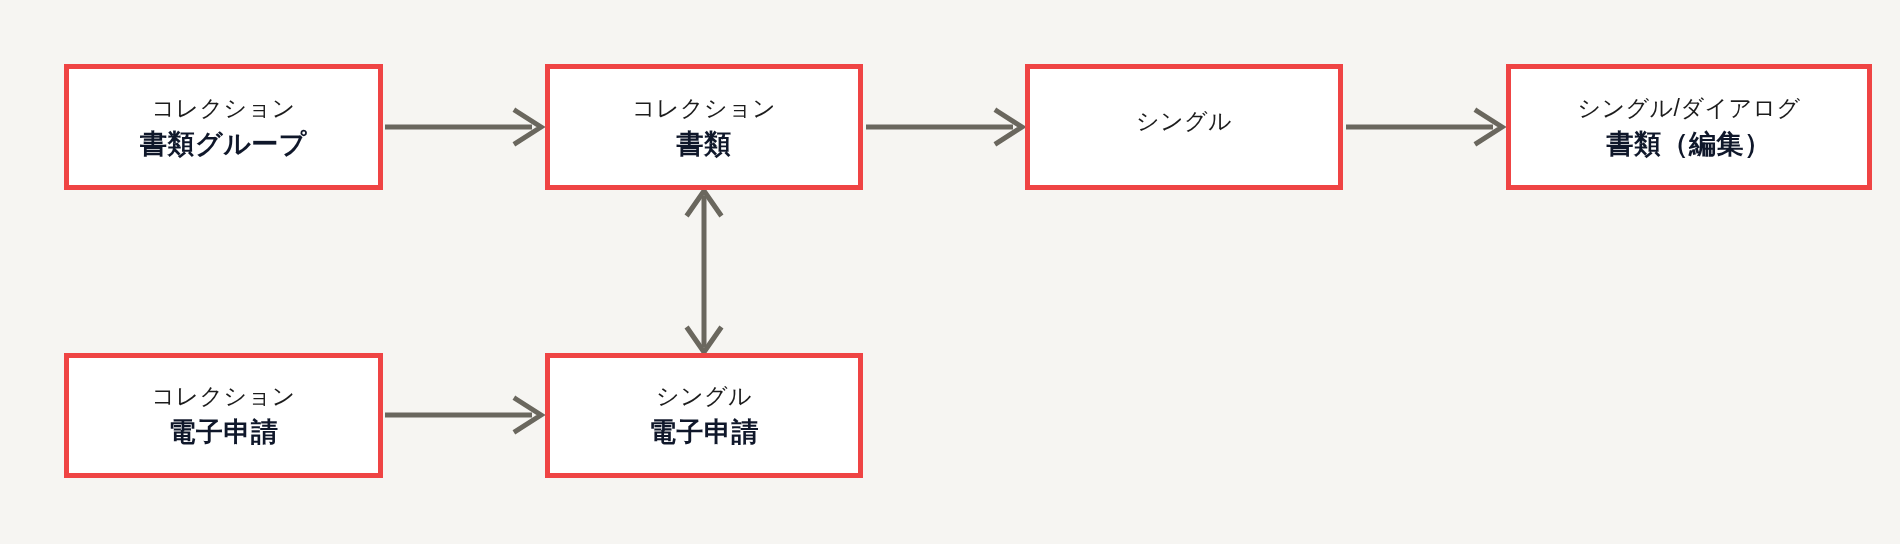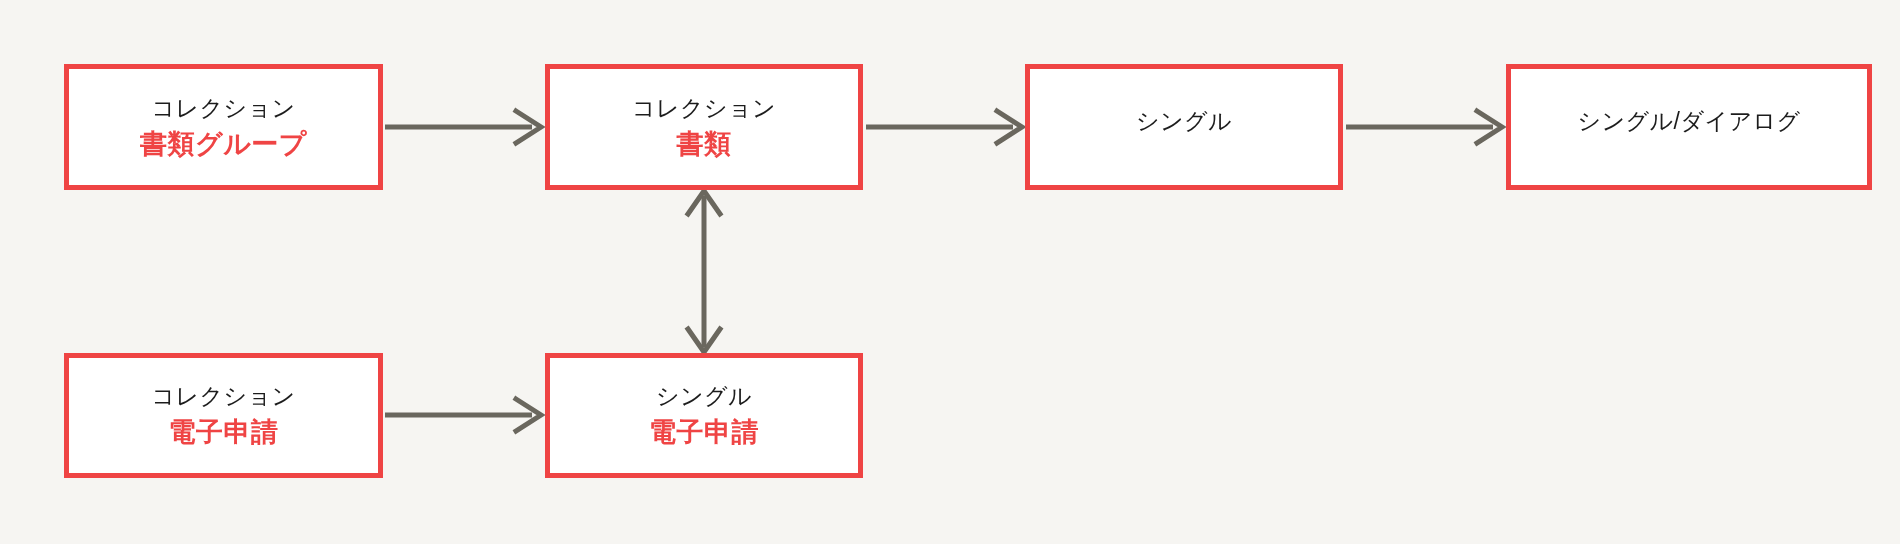--- a/index.html
+++ b/index.html
@@ -32,21 +32,21 @@
   .node-kind {
     font-size: 23px;
     color: #1c1c1c;
     letter-spacing: 0.5px;
     font-weight: 400;
     white-space: nowrap;
     margin-bottom: 11px;
   }
   .node-title {
     font-size: 27px;
-    color: #ef4444;
+    color: #0f172a;
     font-weight: 700;
     letter-spacing: 0.5px;
     white-space: nowrap;
   }
   .edge-layer {
     position: absolute;
     left: 0;
     top: 0;
     width: 1900px;
     height: 544px;
@@ -94,20 +94,21 @@
     <div class="node-kind">コレクション</div>
     <div class="node-title">書類</div>
   </div>
 
   <div class="node" style="left:1025px; top:64px; width:318px; height:126px;">
     <div class="node-kind">シングル</div>
   </div>
 
   <div class="node" style="left:1506px; top:64px; width:366px; height:126px;">
     <div class="node-kind">シングル/ダイアログ</div>
+    <div class="node-title">書類（編集）</div>
   </div>
 
   <div class="node" style="left:64px; top:353px; width:319px; height:125px;">
     <div class="node-kind">コレクション</div>
     <div class="node-title">電子申請</div>
   </div>
 
   <div class="node" style="left:545px; top:353px; width:318px; height:125px;">
     <div class="node-kind">シングル</div>
     <div class="node-title">電子申請</div>

